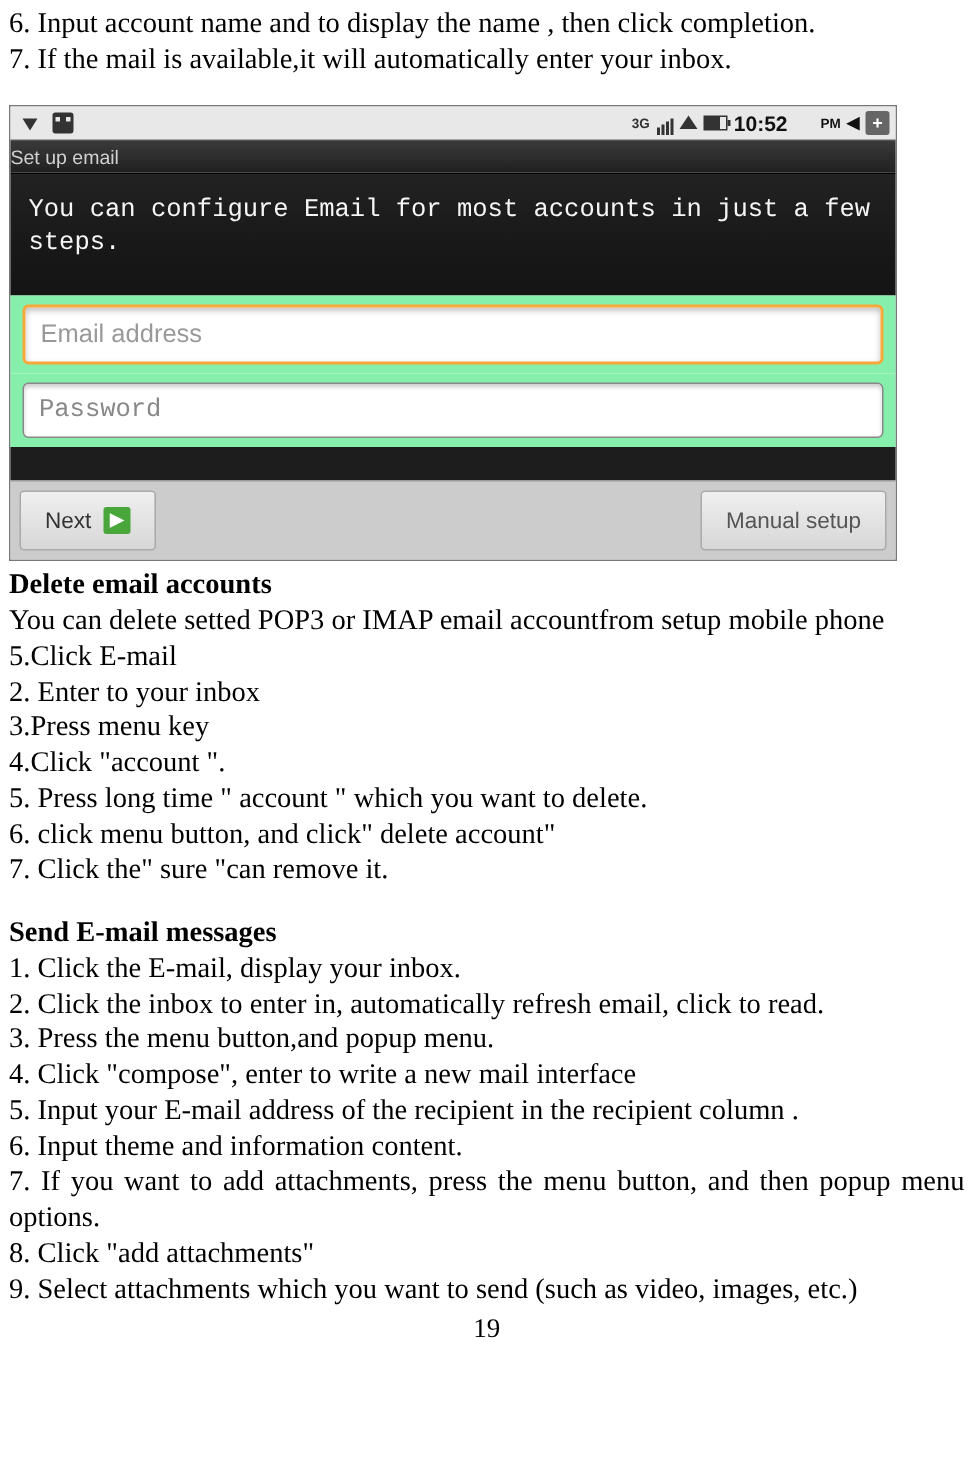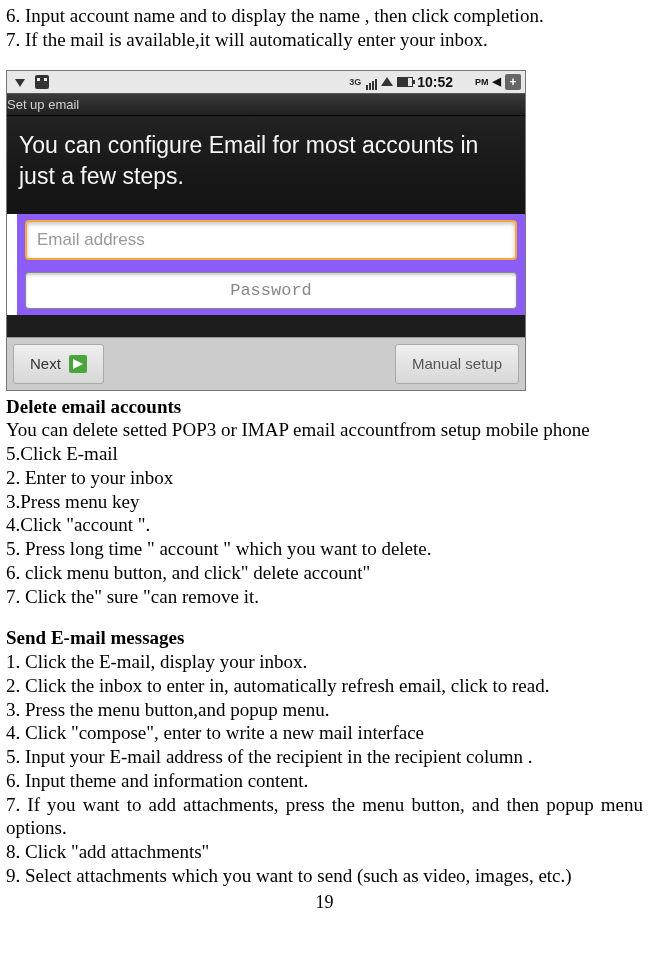--- a/index.html
+++ b/index.html
@@ -10,21 +10,21 @@
     font-size: 19px;
     color: #000;
     padding: 4px 6px 0 6px;
   }
   .doc-text p { line-height: 1.25; }
   .justify { text-align: justify; }
   .bold { font-weight: bold; }
 
   
   .phone-shot {
-    width: 520px;
+    width: 592px;
     margin: 18px 0 4px 0;
     border: 1px solid #777;
   }
   .statusbar {
     display: flex;
     align-items: center;
     justify-content: space-between;
     background: #e8e8e8;
     padding: 2px 4px;
     font-family: Arial, sans-serif;
@@ -64,45 +64,44 @@
     color:#d0d0d0;
     font-family: Liberation Sans, sans-serif;
     font-size:13px;
     padding:3px 0;
     border-top:1px solid #555;
     border-bottom:1px solid #000;
   }
   .prompt-area {
     background: linear-gradient(#222,#181818 60%, #141414);
     color:#f5f5f5;
-    font-family: Liberation Sans, sans-serif;
-    font-size:23px;
+    font-family: Liberation Mono, monospace;
+    font-size:17px;
     padding:14px 12px 22px 12px;
     line-height:1.35;
   }
   .input-row {
-    background:#8b5cf6;
+    background:#86efac;
     padding:6px 8px;
-    margin-left:10px;
   }
   .fake-input {
     background:#fff;
     border:1px solid #888;
     border-radius:4px;
     padding:8px 10px;
     font-family: Arial, sans-serif;
     font-size:17px;
     color:#999;
     box-shadow: inset 0 2px 3px rgba(0,0,0,.2);
   }
   .focused {
     border:2px solid #f7a838;
     box-shadow: inset 0 2px 4px rgba(0,0,0,.25);
   }
-  .pwd { font-family: 'Courier New', monospace; color:#888;text-align:center; }
+  .pwd { font-family: 'Courier New', monospace; color:#888; }
   .spacer-dark{ height:22px; background:#1d1d1d;}
   .buttonbar {
     display:flex; justify-content:space-between; align-items:stretch;
     background:#ccc;
     border-top:1px solid #999;
   }
   .btn {
     font-family: Arial, sans-serif;
     font-size:15px;
     color:#555;

